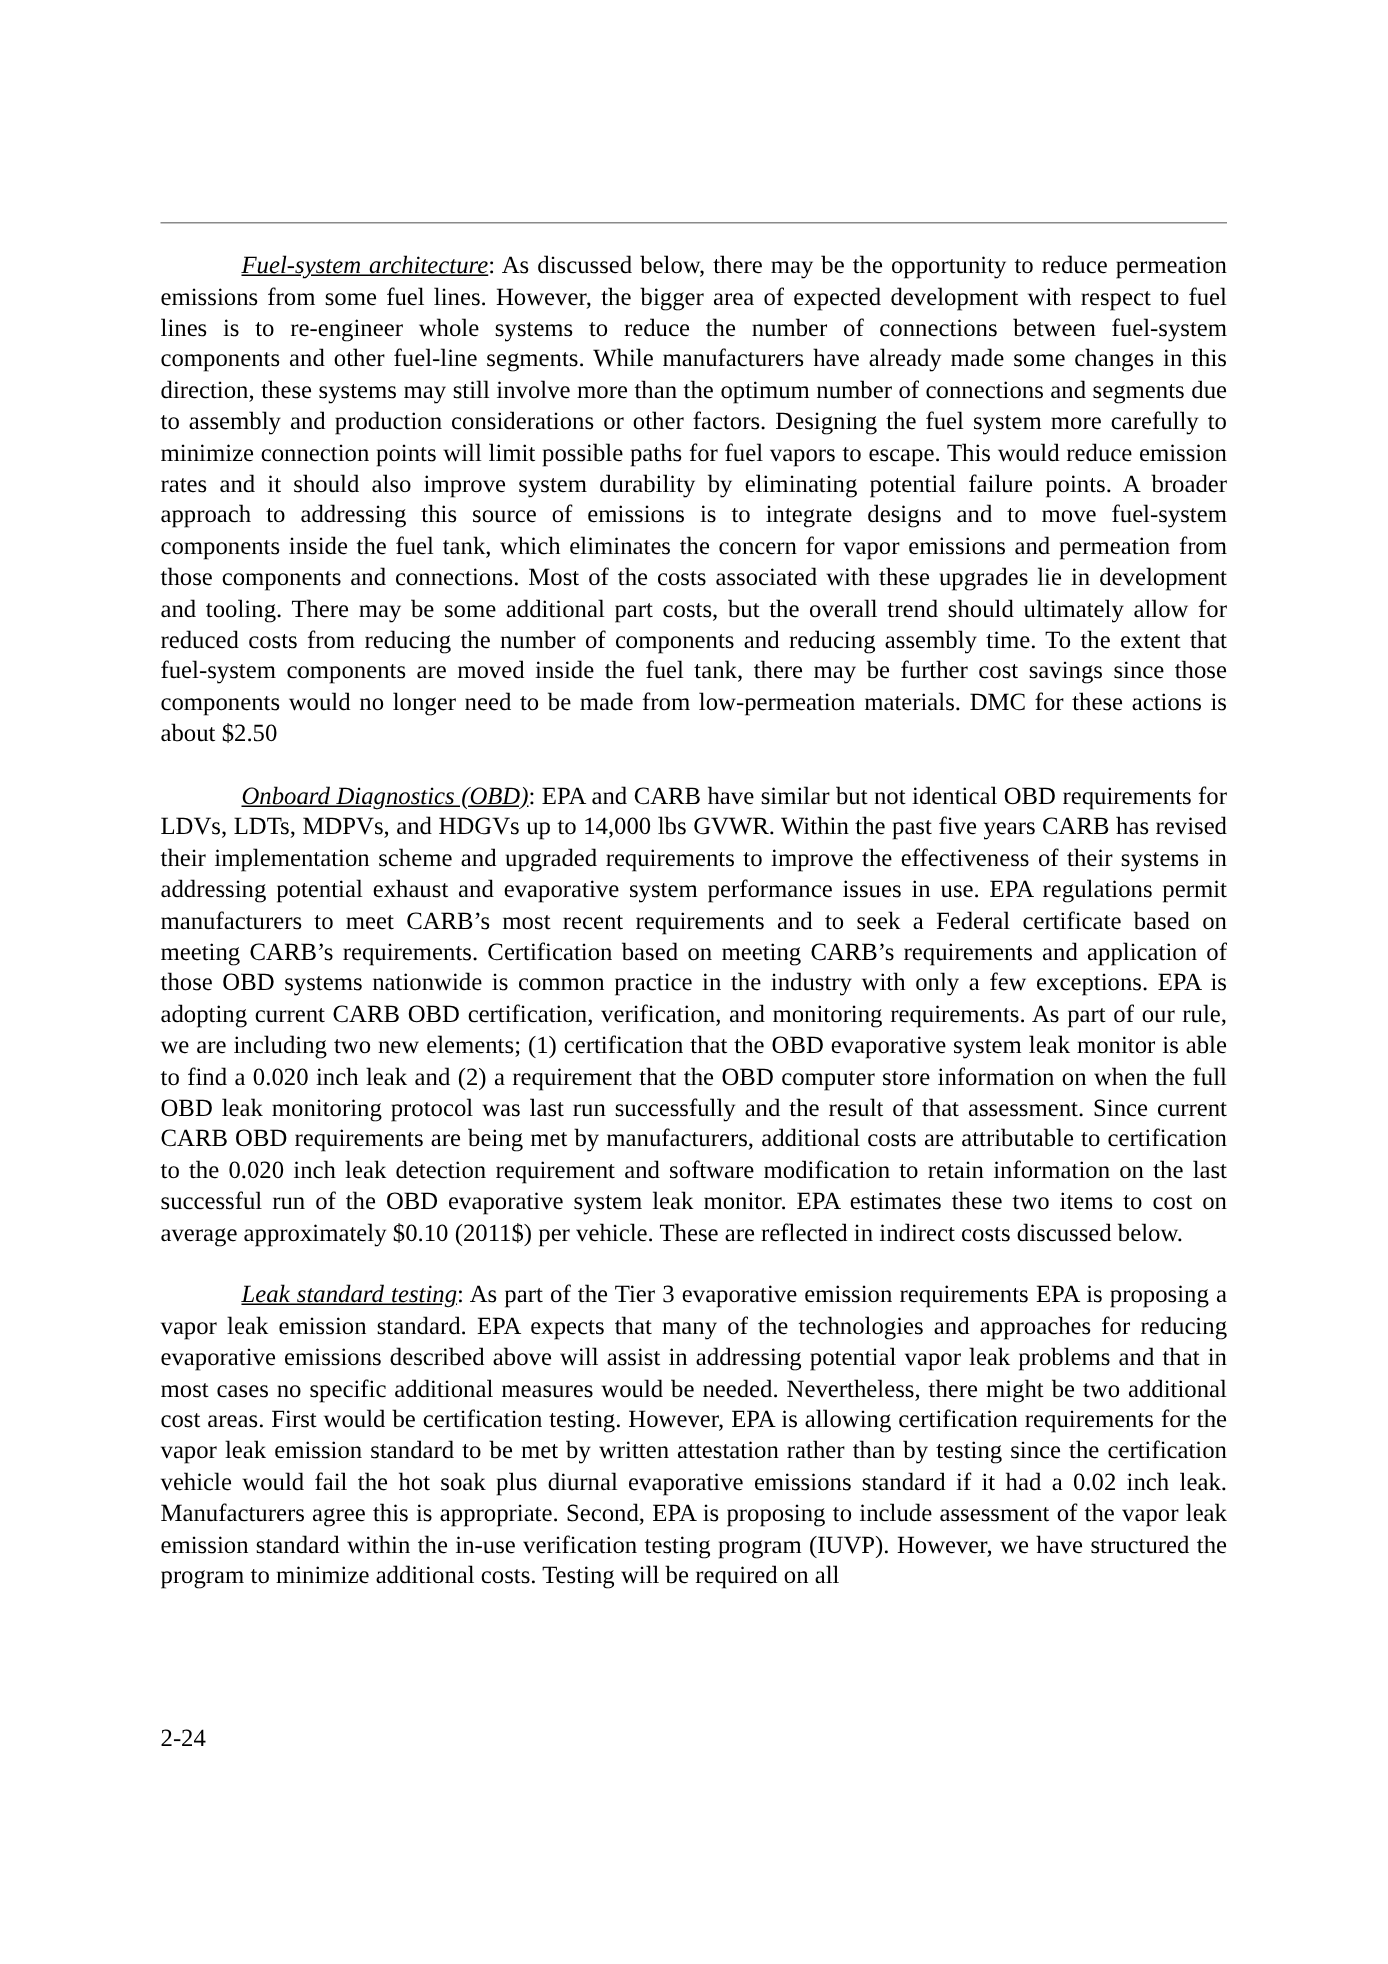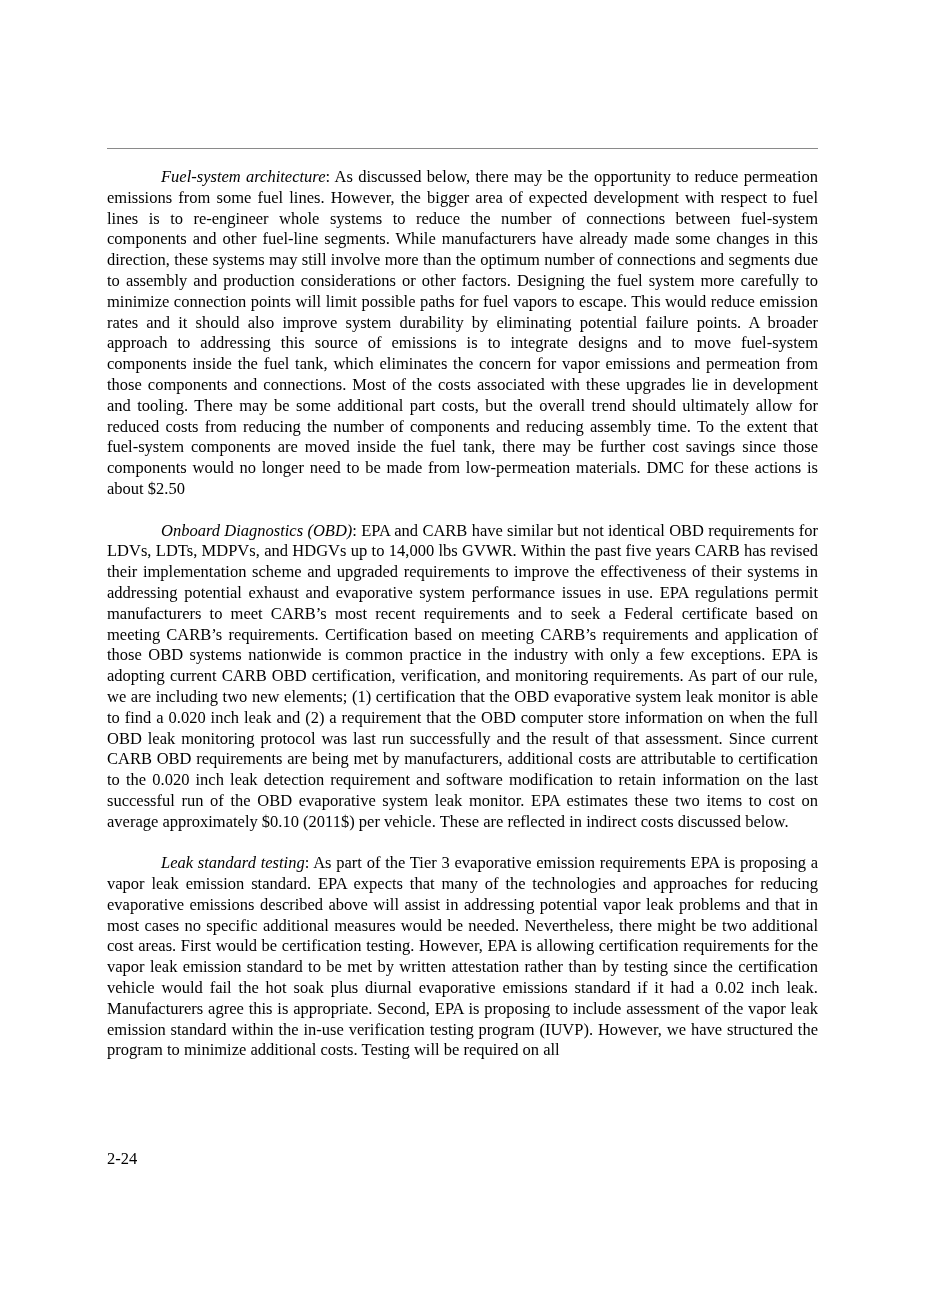--- a/index.html
+++ b/index.html
@@ -35,20 +35,21 @@
   }
   .para {
     margin: 0 0 20.8px 0;
     text-indent: 54px;
   }
   .para:last-child {
     margin-bottom: 0;
   }
   .lead {
     font-style: italic;
+    text-decoration: underline;
   }
   .page-number {
     position: absolute;
     top: 1149px;
     left: 107px;
     width: 711px;
     text-align: left;
     font-size: 16.5px;
   }
 </style>

